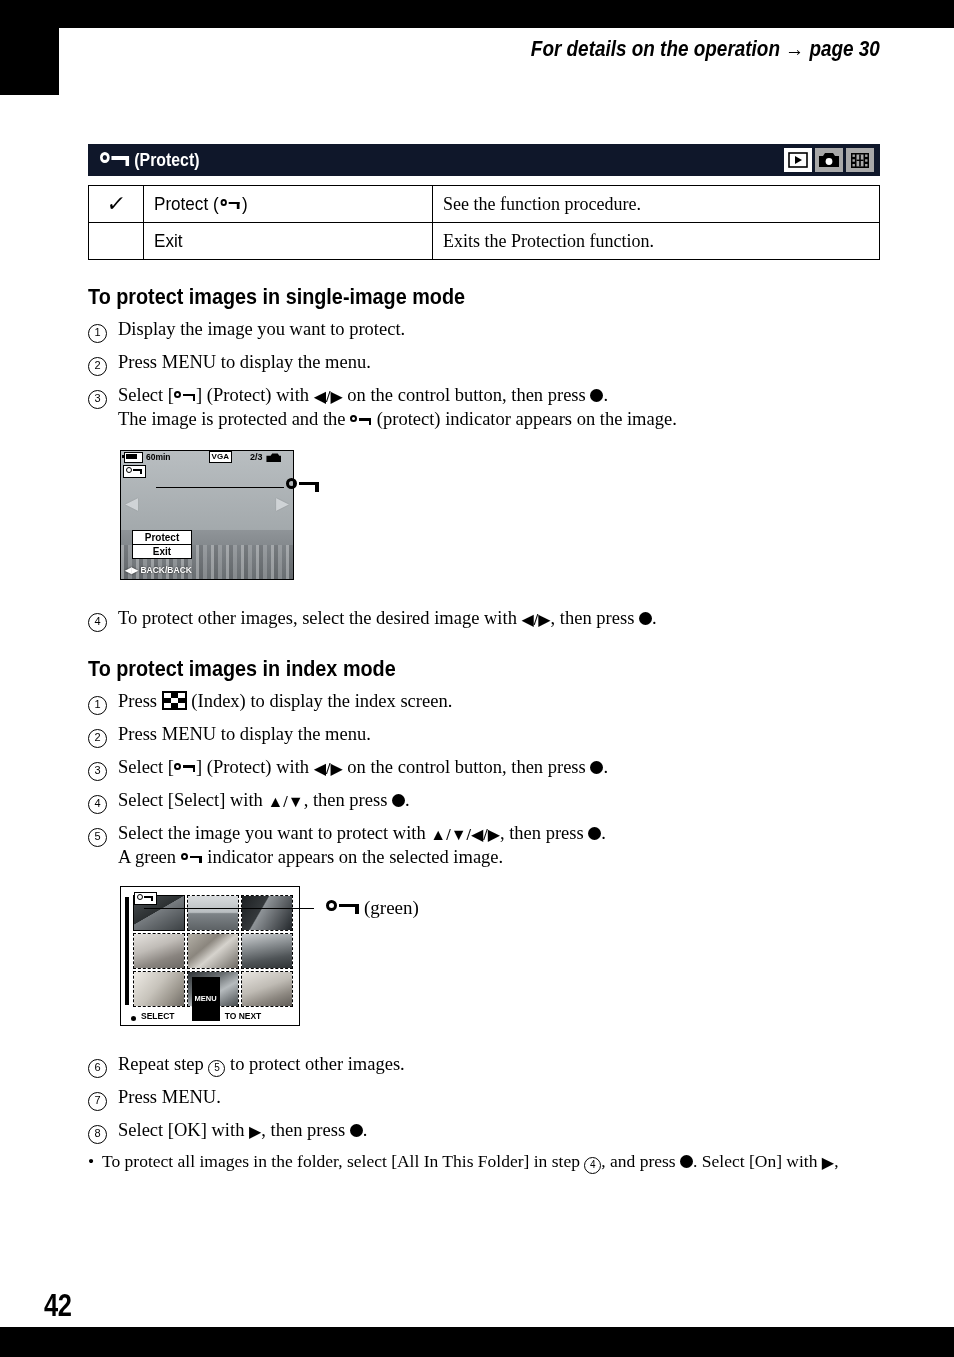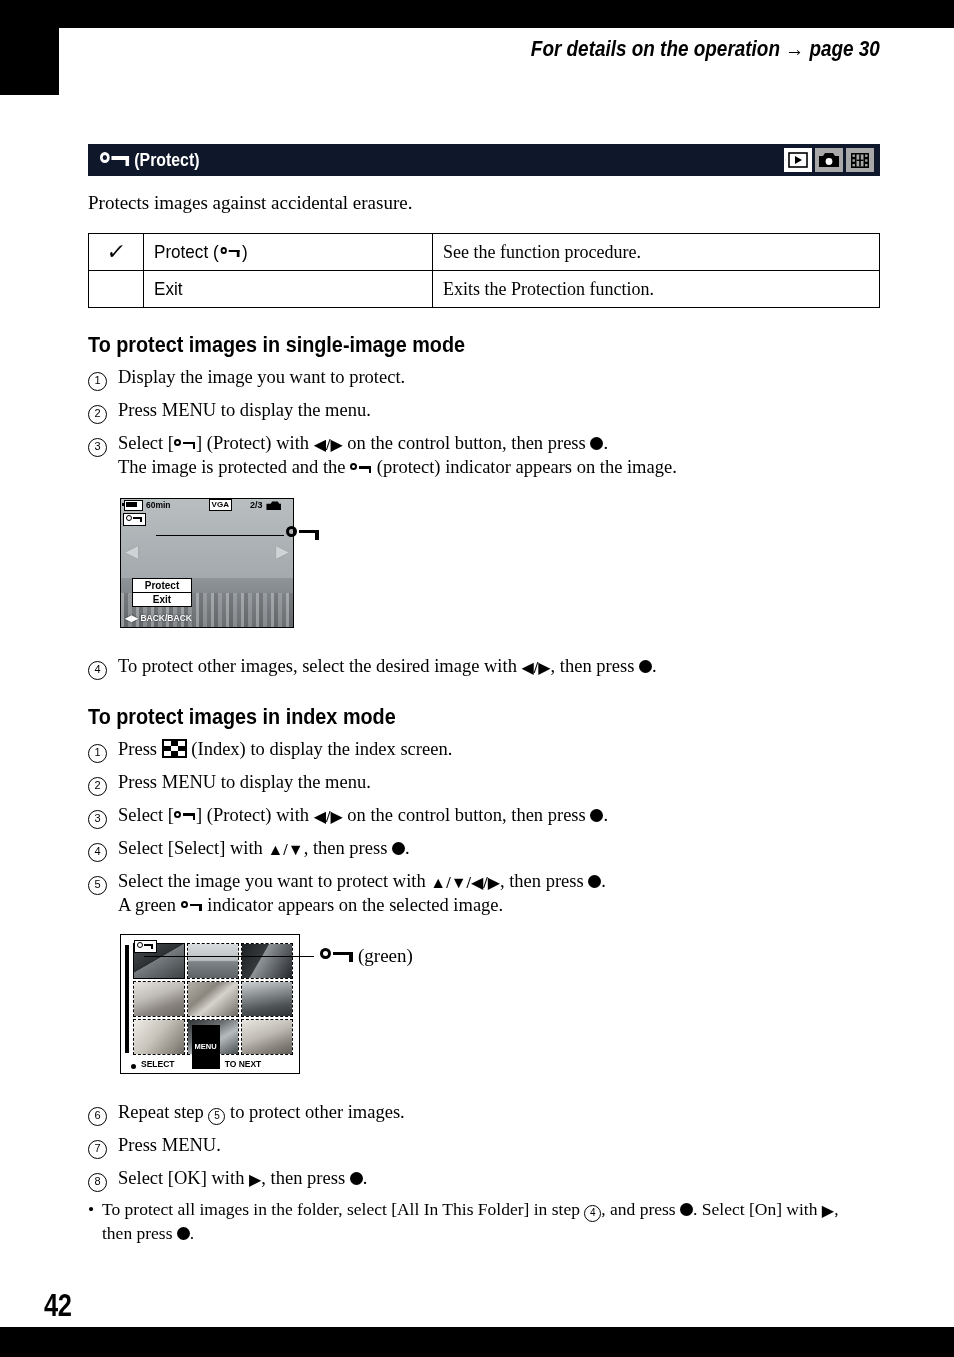--- a/index.html
+++ b/index.html
@@ -523,21 +523,20 @@
           </g>
           <g fill="#000">
             <rect x="9.2" y="2.5" width="1.6" height="11.9"></rect>
             <rect x="6.5" y="7.6" width="7" height="1.4"></rect>
           </g>
         </svg>
       </div>
     </div>
   </div>
 
-  <p class="intro">Protects images against accidental erasure.</p>
 
   <table class="options">
     <tbody>
       <tr>
         <td class="col-check">
           <span class="check-glyph">✓</span>
         </td>
         <td class="col-label">
           <span class="opt-label">
             <span>Protect (</span>
@@ -735,21 +734,21 @@
       </div>
       <div class="idx-foot">
         <span class="bdot"></span>
         <span>SELECT</span>
         <span class="menu-chip">MENU</span>
         <span>TO NEXT</span>
       </div>
     </div>
 
     <div class="callout-line" style="left:24px; top:22px; width:170px; height:1.6px;"></div>
-    <div class="callout-label" style="left:200px; top:11px;">
+    <div class="callout-label" style="left:206px; top:11px;">
       <span class="key big">
         <span class="ring"></span>
           <span class="shaft"></span>
           <span class="tooth"></span>
       </span>
       <span>(green)</span>
     </div>
   </div>
 
   <div class="step" style="margin-top:26px;">
@@ -774,19 +773,16 @@
     </span>
     <span class="body">
       <span>Select [OK] with </span><b class="tri">▶</b><span>, then press </span><span class="dotbtn"></span><span>.</span>
     </span>
   </div>
 
   <div class="bullet-note">
     <span class="dot">•</span>
     <span>
       <span>To protect all images in the folder, select [All In This Folder] in step </span><span class="circ-sm">4</span><span>, and press </span><span class="dotbtn"></span><span>. Select [On] with </span><b class="tri">▶</b><span>,</span>
-      <span class="sub-line">
-        <span>then press </span><span class="dotbtn"></span><span>.</span>
-      </span>
     </span>
   </div>
 
 </div>
 
 </body></html>

